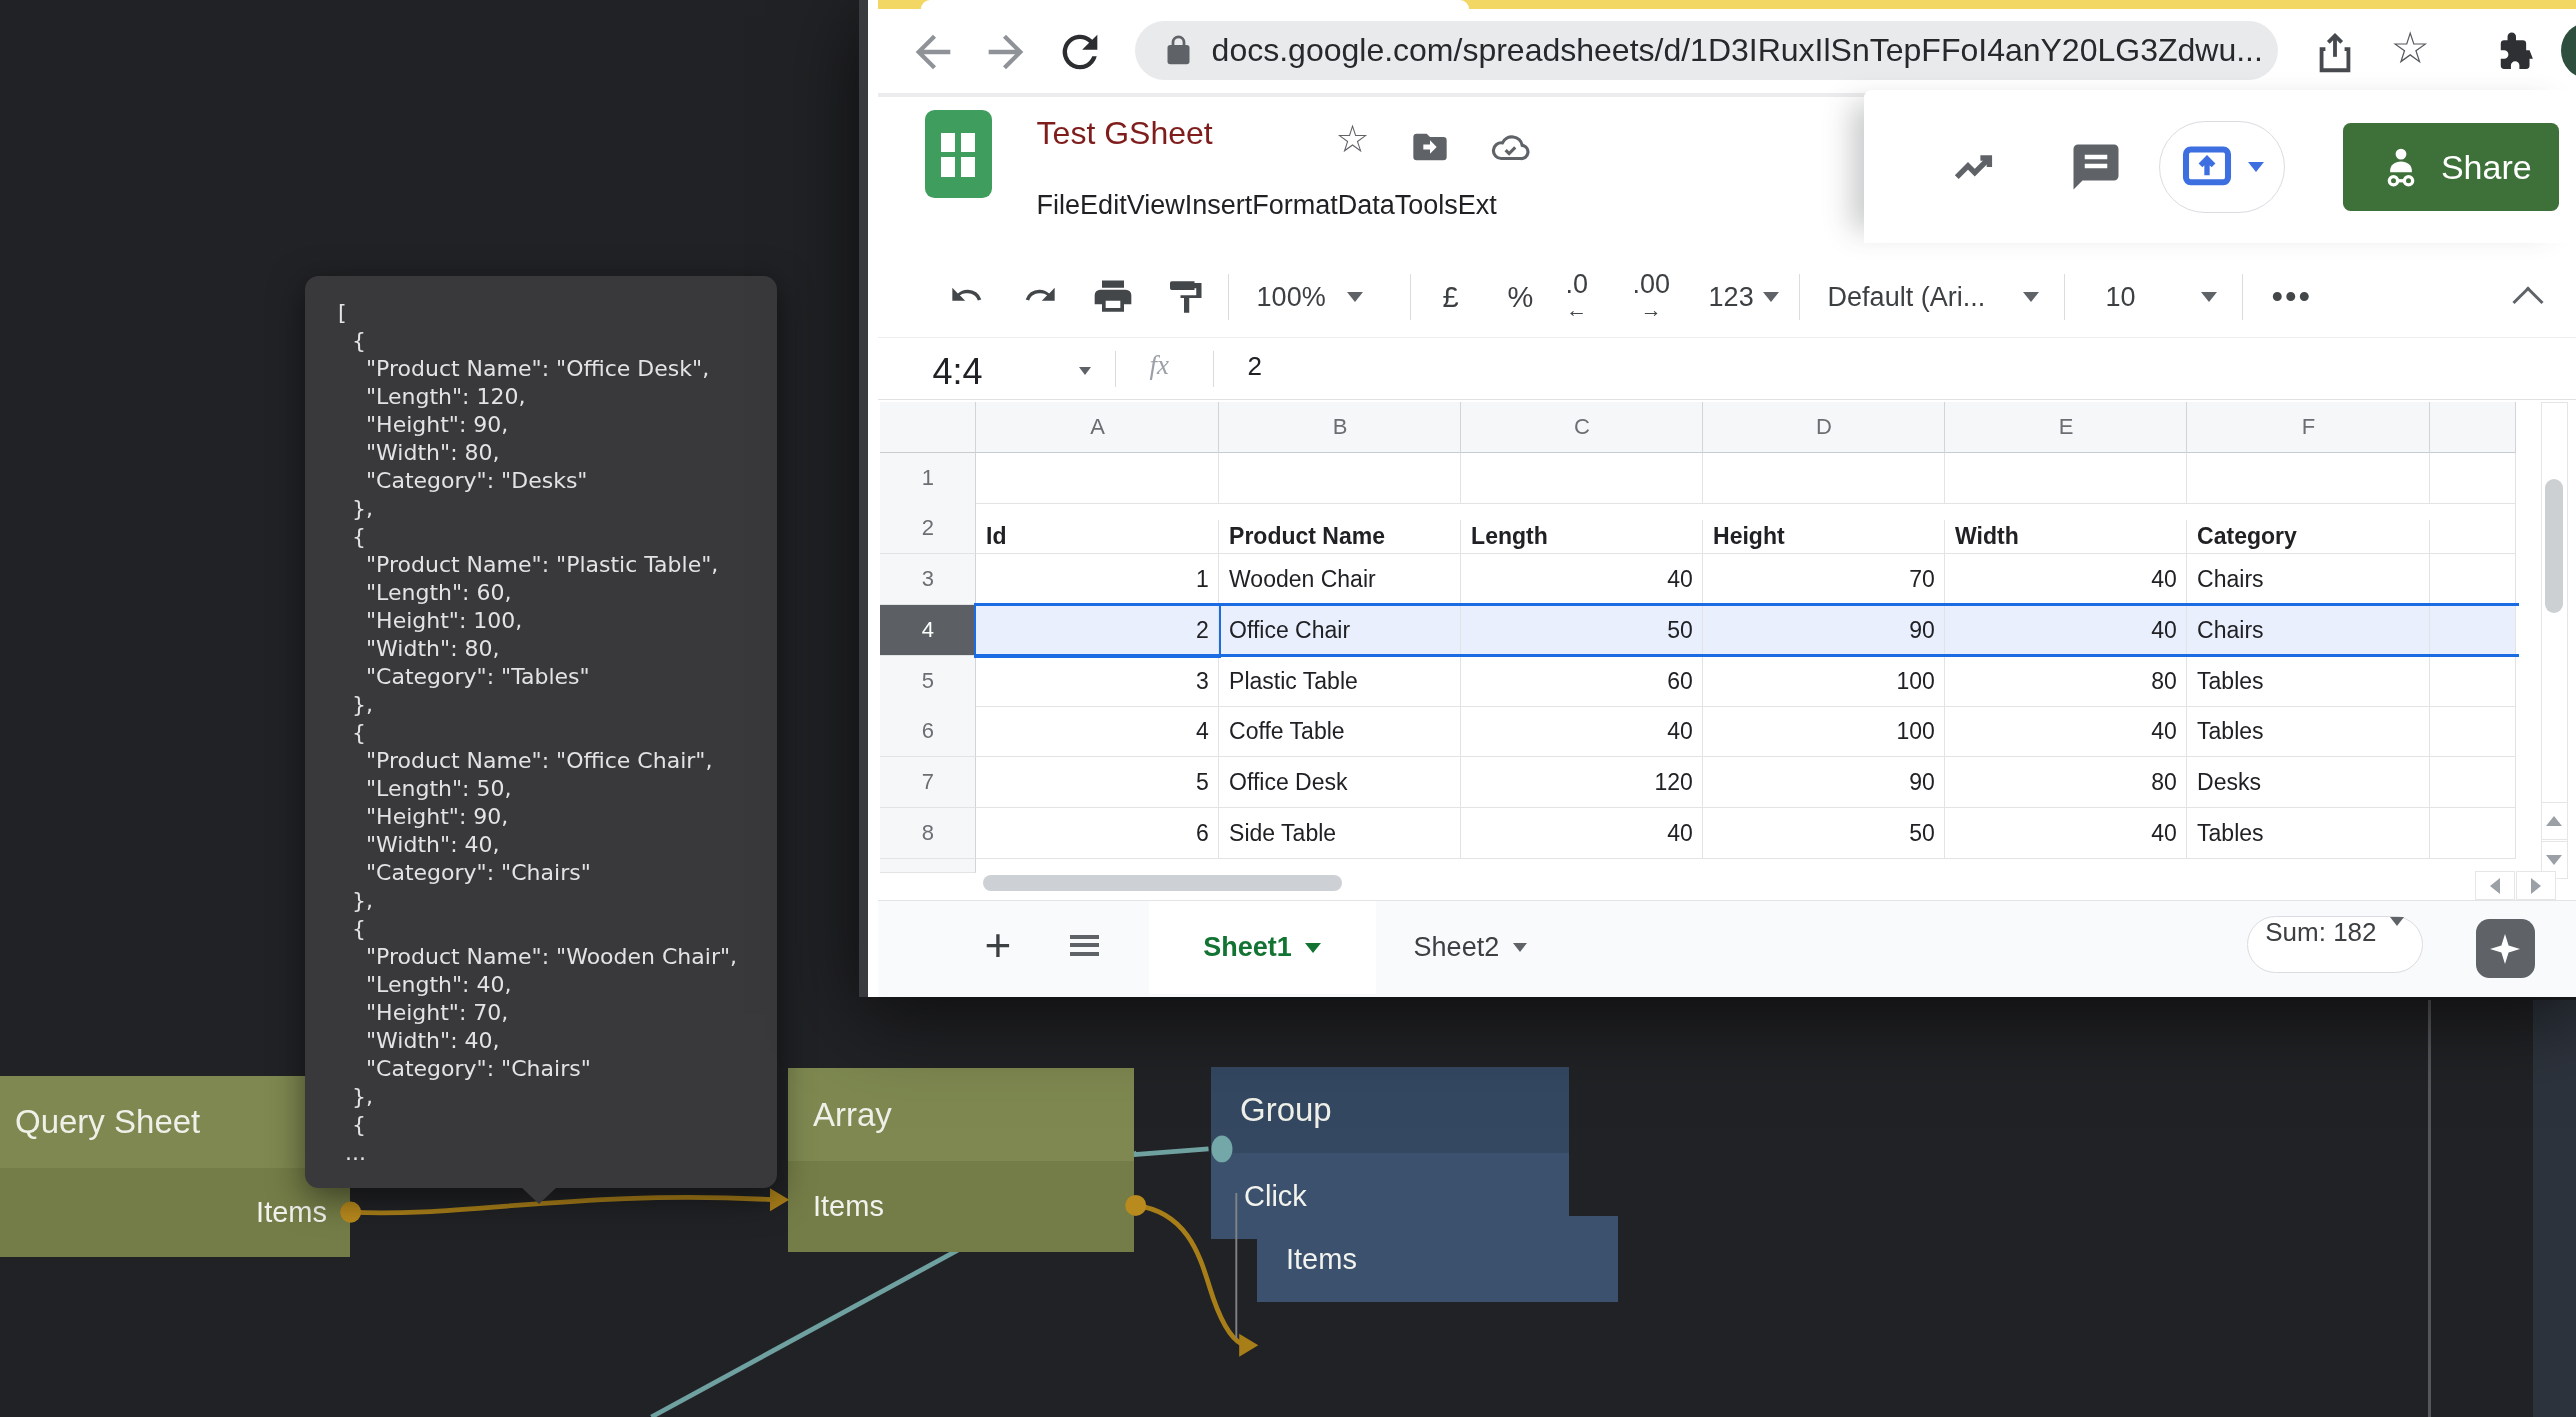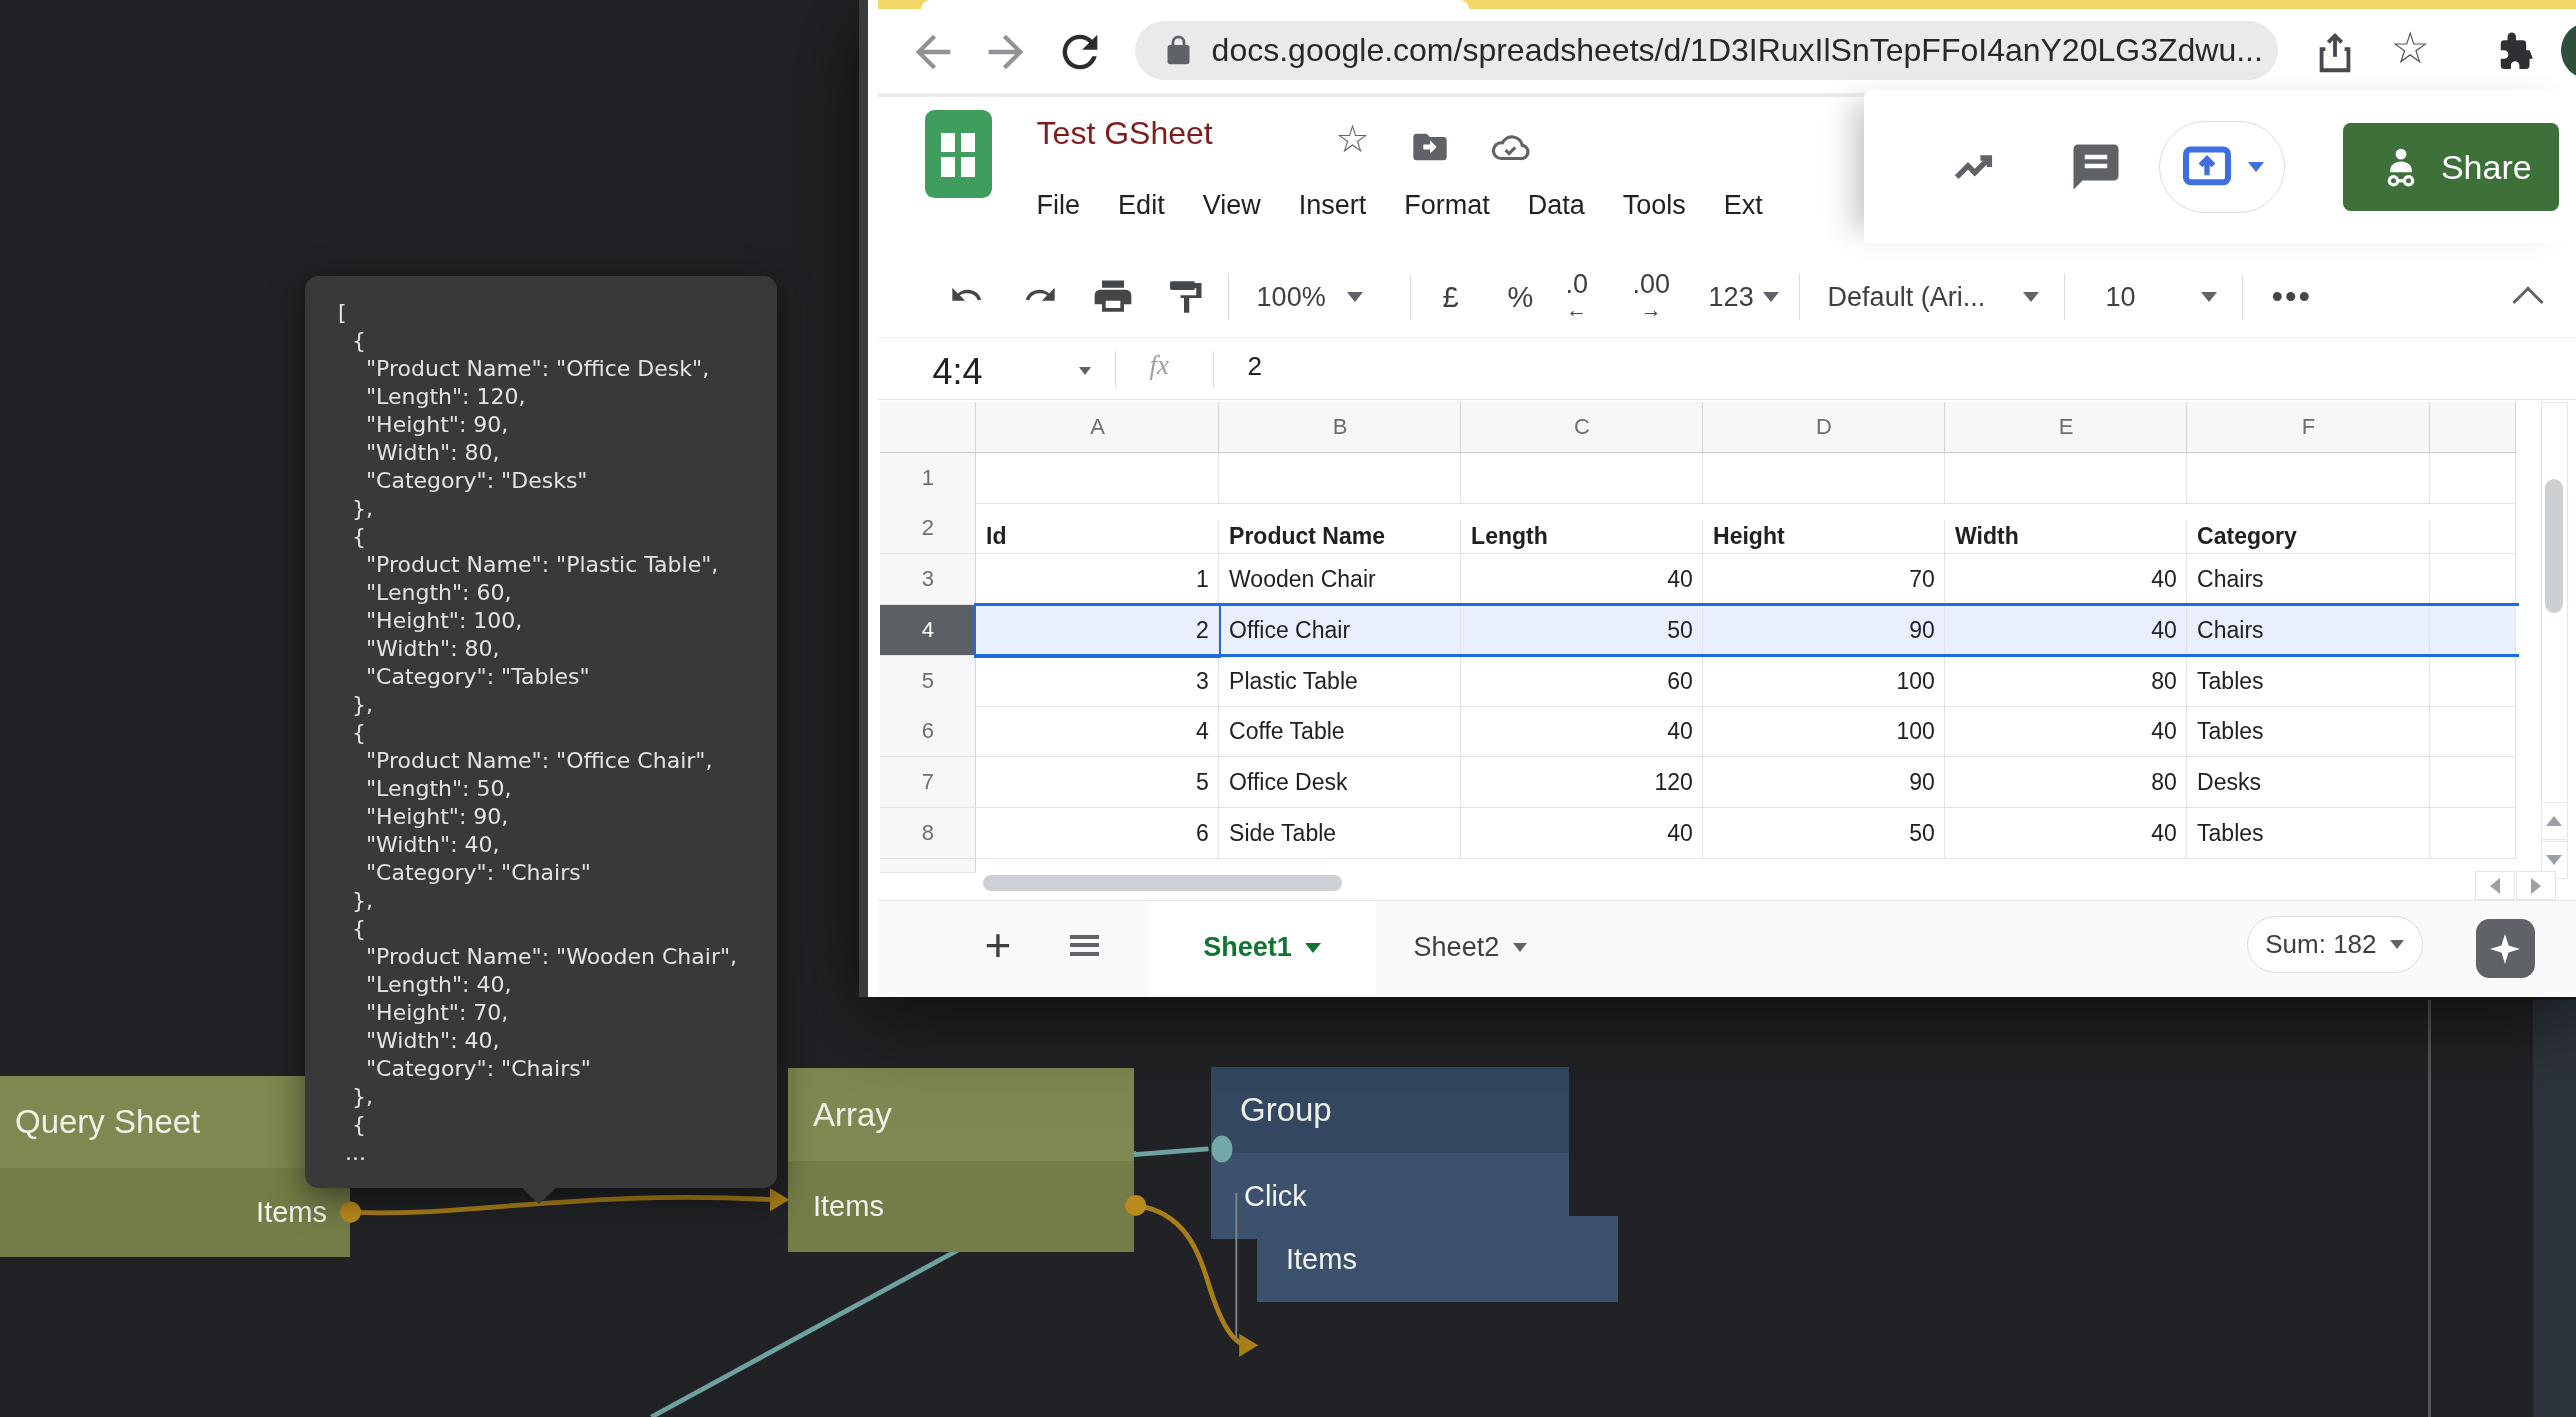--- a/index.html
+++ b/index.html
@@ -45,21 +45,21 @@
   .urltxt{font-size:32px;color:#26282b;margin-left:17px;white-space:nowrap;overflow:hidden;}
   .avatar{position:absolute;border-radius:50%;background:#2e4f3e;color:#fff;display:flex;
           align-items:center;justify-content:center;}
 
   .gheader{position:absolute;left:0;top:98px;width:1707px;height:159px;background:#fff;}
   .logo{position:absolute;left:47px;top:11.5px;width:67px;height:88px;background:#3f9d5d;border-radius:9.6px;}
   .logo .cells{position:absolute;left:16.3px;top:23px;width:34px;height:44px;display:grid;
                grid-template-columns:1fr 1fr;grid-template-rows:1fr 1fr;gap:5.7px;}
   .logo .cells div{background:#fff;}
   .gtitle{position:absolute;left:159px;top:17px;font-size:32px;color:#7f1d1d;}
-  .menubar{position:absolute;left:159px;top:92px;display:flex;gap:38px;font-size:27px;color:#202124;}
+  .menubar{position:absolute;left:159px;top:92px;display:flex;font-size:27px;color:#202124;}
   .rpanel{position:absolute;left:986px;top:90px;width:721px;height:153px;background:#fff;
           box-shadow:-25px 0 27px -13.4px rgba(60,64,67,.28);border-top-left-radius:7.7px;z-index:2;}
   .sharebtn{position:absolute;left:479px;top:33px;width:216px;height:88px;background:#3e7139;
             border-radius:7.7px;display:flex;align-items:center;color:#fff;}
   .presentbtn{position:absolute;left:295px;top:31px;width:126px;height:92px;border:1.9px solid #dadce0;
               border-radius:46px;box-sizing:border-box;display:flex;align-items:center;}
 
   .tbar{position:absolute;left:0;top:257px;width:1707px;height:80px;background:#fff;color:#43474a;}
   .tbi{position:absolute;top:0;height:80px;display:flex;align-items:center;font-size:27px;color:#3c4043;}
   .tsep{position:absolute;top:17px;width:1px;height:46px;background:#dadce0;}
@@ -103,21 +103,21 @@
   .tri.left{border-top:8.6px solid transparent;border-bottom:8.6px solid transparent;border-right:10.5px solid #9aa0a6;}
   .tri.right{border-top:8.6px solid transparent;border-bottom:8.6px solid transparent;border-left:10.5px solid #9aa0a6;}
   .tri.up{border-left:8.6px solid transparent;border-right:8.6px solid transparent;border-bottom:10.5px solid #9aa0a6;}
   .tri.down{border-left:8.6px solid transparent;border-right:8.6px solid transparent;border-top:10.5px solid #9aa0a6;}
 
   .bbar{position:absolute;left:0;top:900px;width:1707px;height:97px;background:#f9fafb;
         border-top:1.9px solid #e2e4e6;box-sizing:border-box;}
   .sheettab{position:absolute;display:flex;align-items:center;gap:13.4px;font-size:27px;}
   .sumpill{position:absolute;left:1369px;top:15.3px;width:176px;height:57px;background:#fff;
            border:1.9px solid #dadce0;border-radius:29px;box-sizing:border-box;display:flex;
-           align-items:center;justify-content:center;gap:13.4px;font-size:26px;color:#3c4043;}
+           align-items:flex-start;justify-content:center;gap:13.4px;font-size:26px;color:#3c4043;}
   .explore{position:absolute;left:1598px;top:18px;width:59px;height:59px;background:#5f6368;
            border-radius:13.4px;display:flex;align-items:center;justify-content:center;}
   .hamb div{width:29px;height:3.8px;background:#5f6368;margin:4.8px 0;}
 </style>
 </head>
 <body>
 
 <div class="stage">
 
   <svg class="wirelayer" viewBox="0 0 2690 1480">

